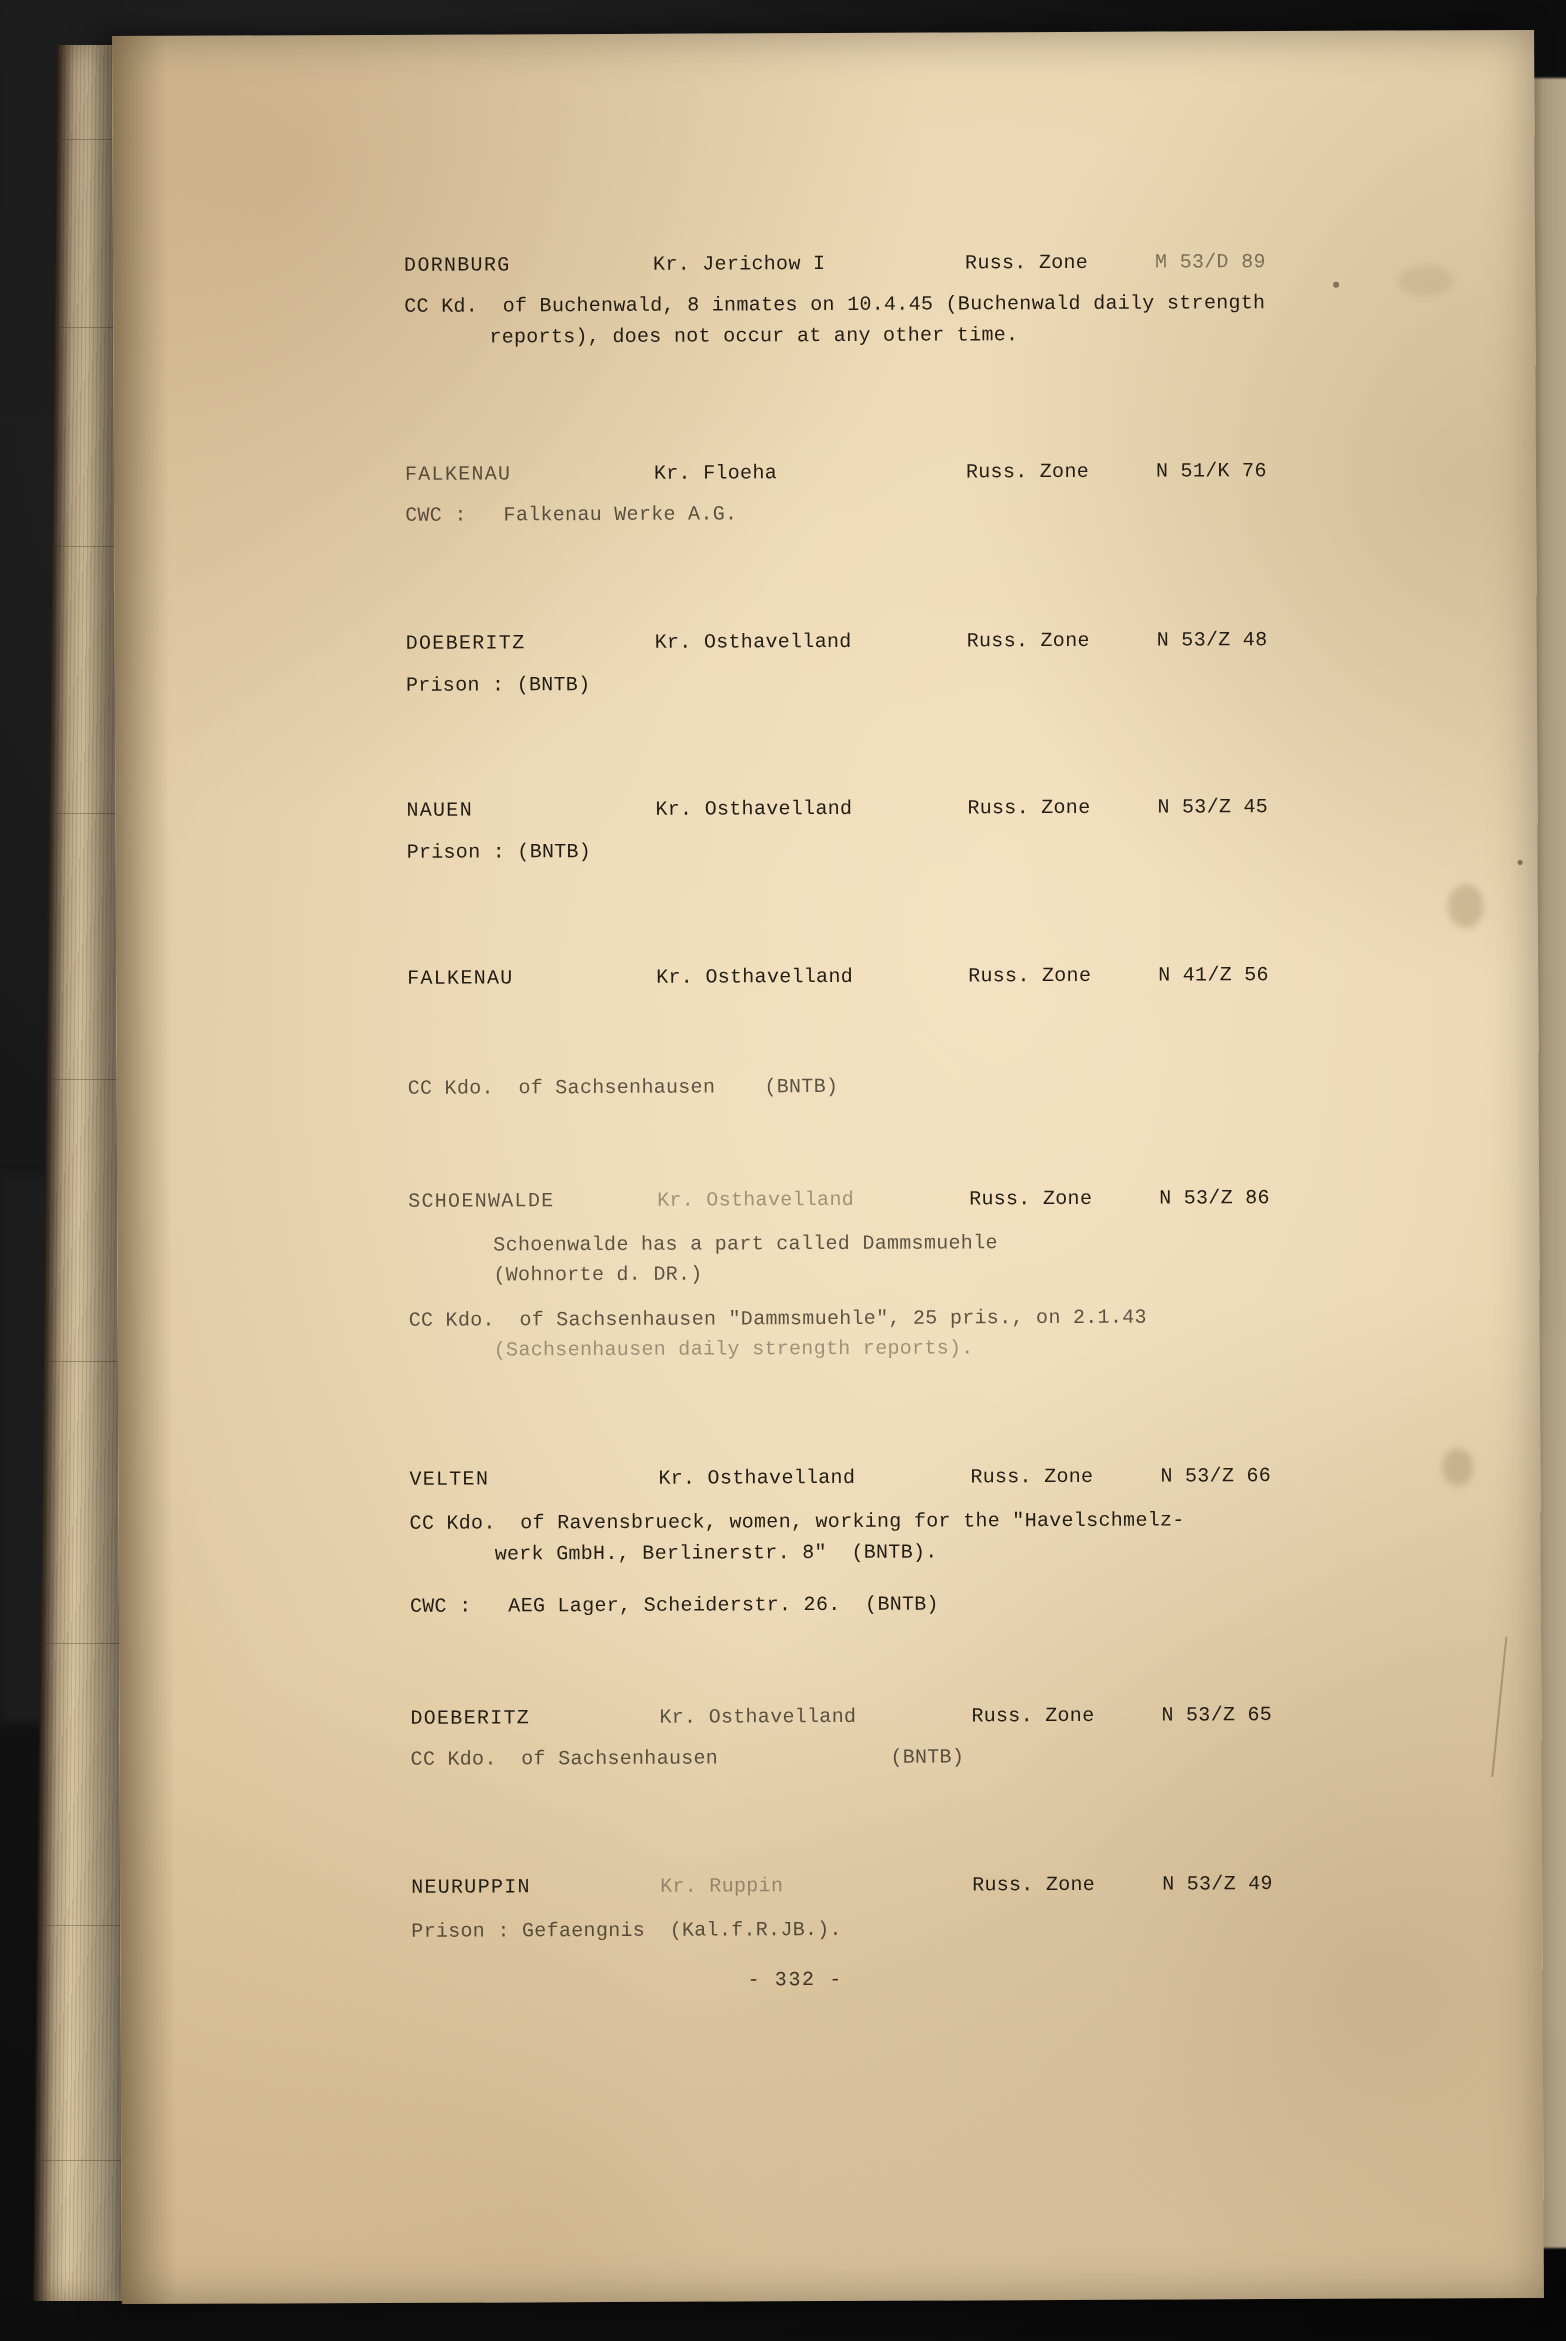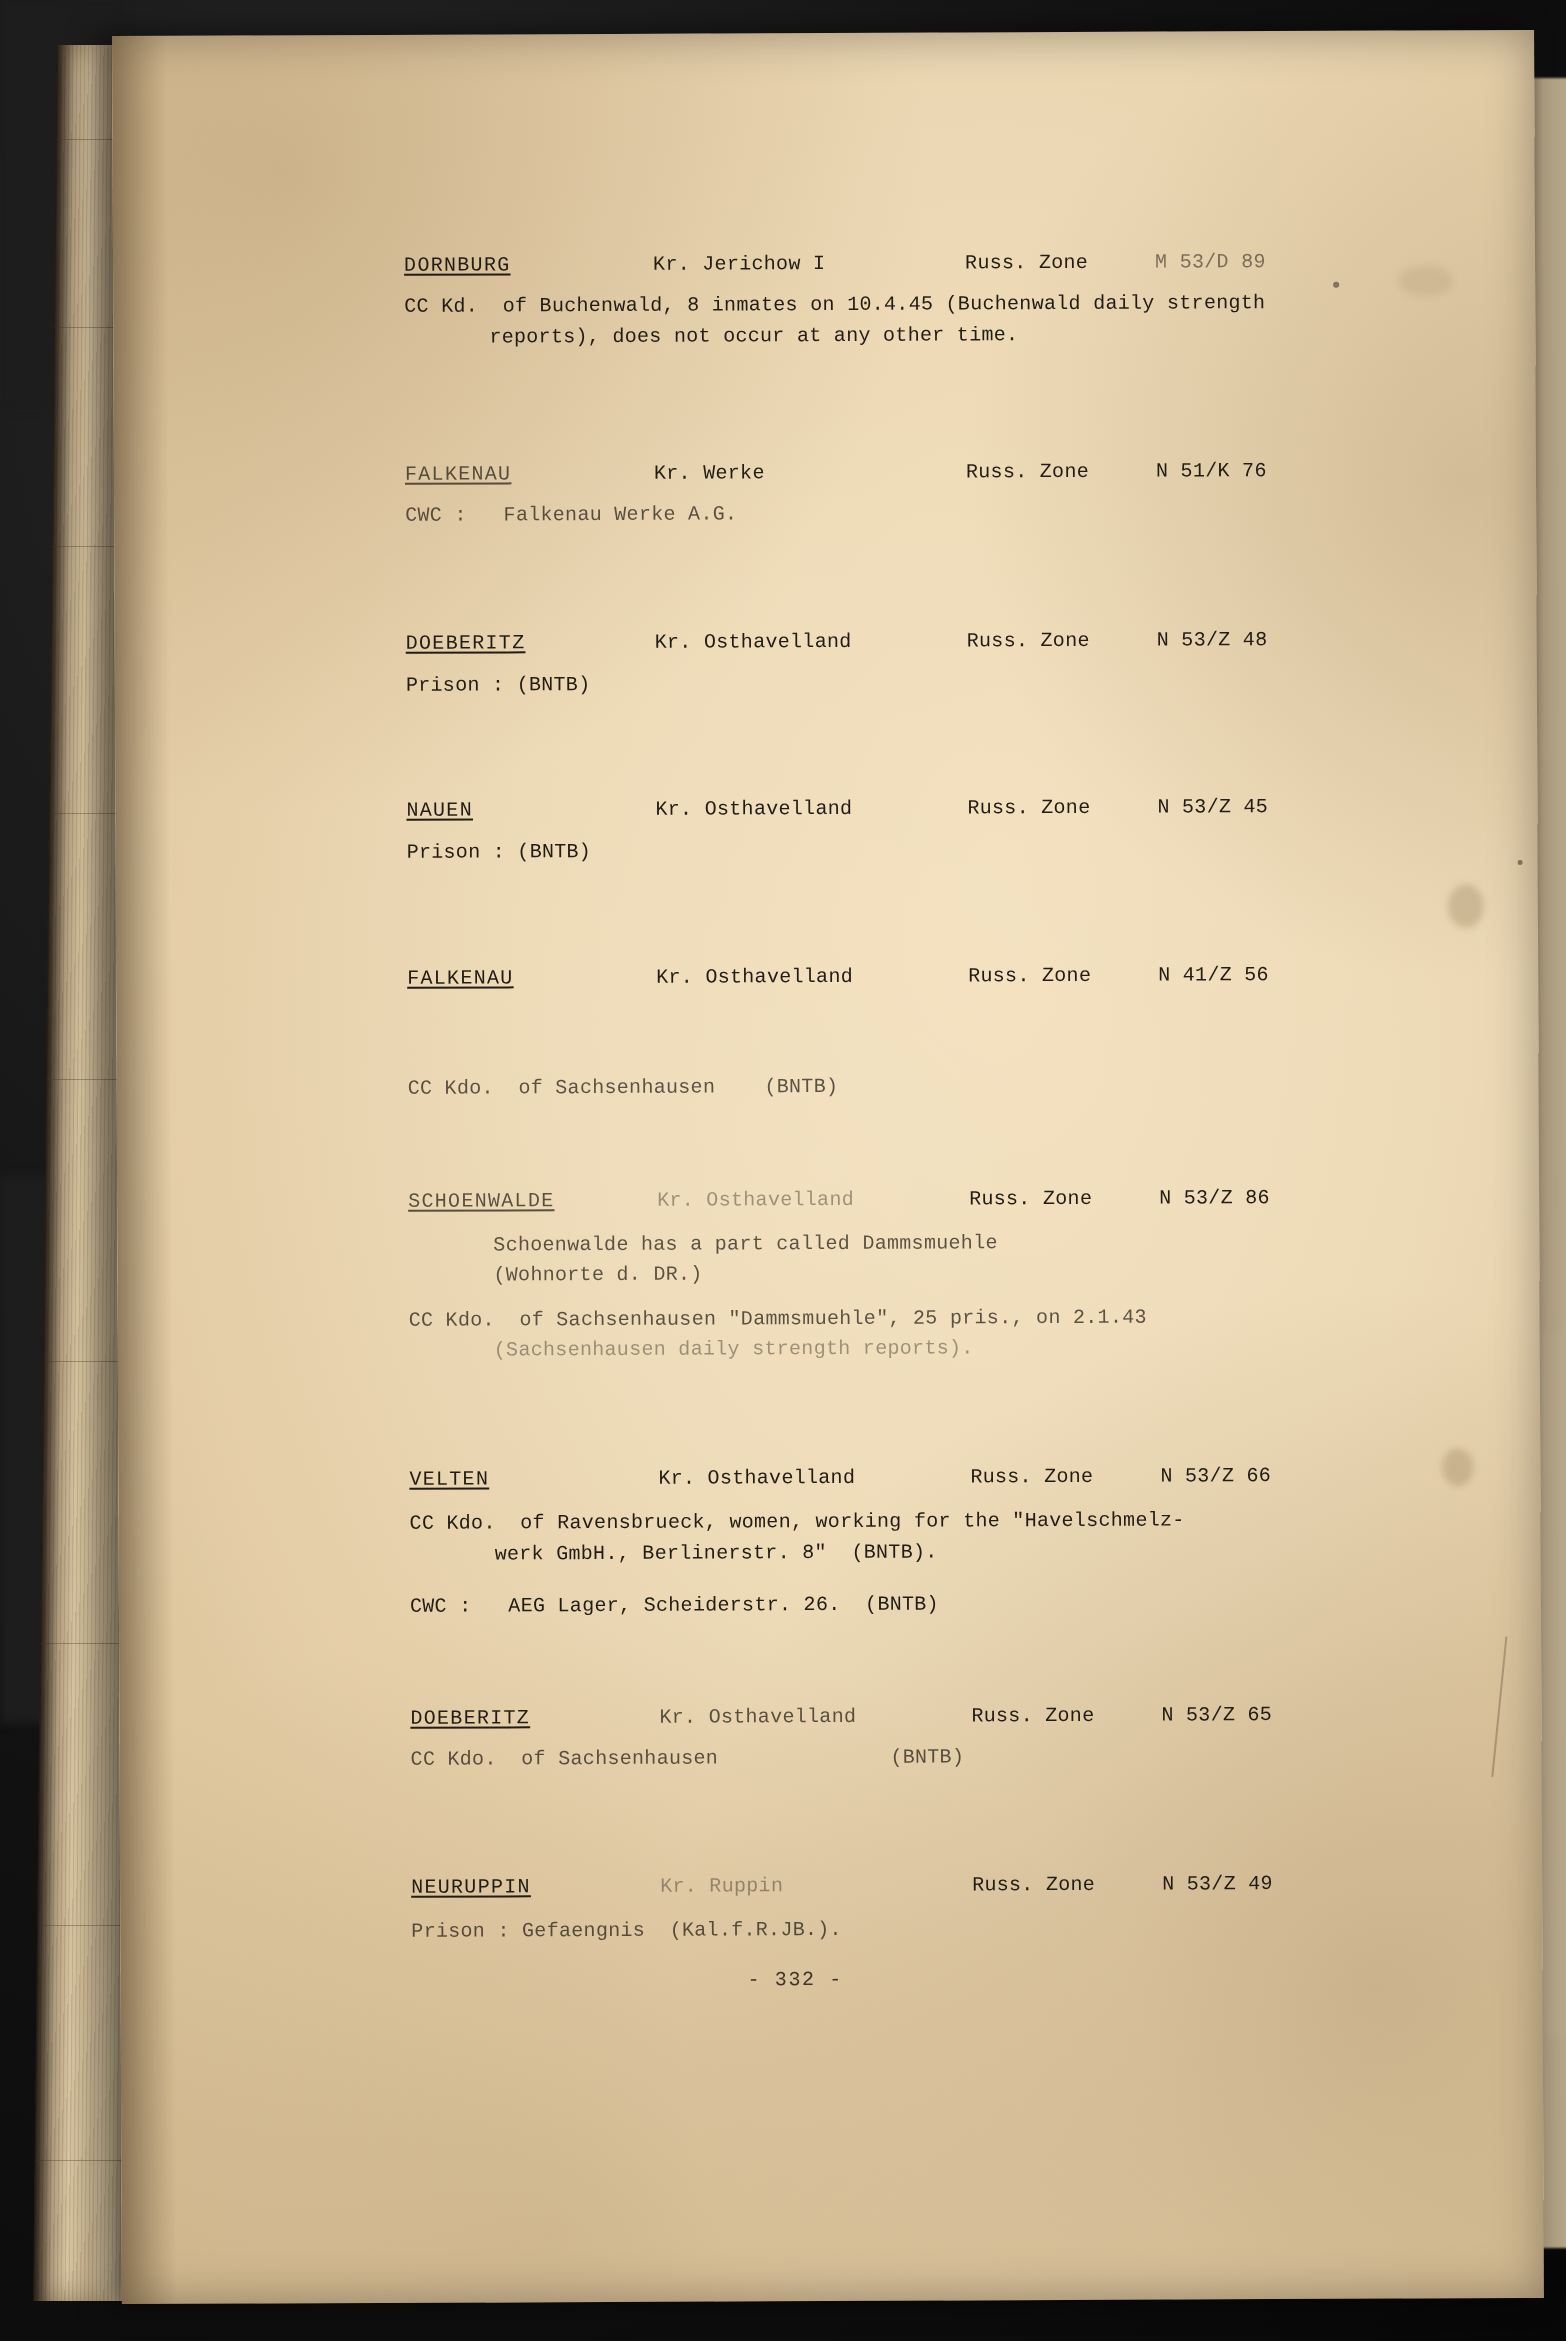--- a/index.html
+++ b/index.html
@@ -139,21 +139,20 @@
   }
   .entry { position: absolute; left: 0; width: 100%; }
 
   .hdr {
     position: relative;
     height: 27px;
   }
   .hdr .place {
     position: absolute;
     left: 291px;
-    text-decoration: underline;
     text-underline-offset: 3.1px;
     letter-spacing: 1.3px;
   }
   .hdr .kreis  { position: absolute; left: 540px; text-align: center; }
   .hdr .zone   { position: absolute; left: 852px; }
   .hdr .grid   { position: absolute; left: 1042px; text-align: right; }
 
   .line {
     position: absolute;
     white-space: pre;
@@ -227,21 +226,21 @@
           <span class="zone">Russ. Zone</span>
           <span class="grid faint">M 53/D 89</span>
         </div>
         <div class="line" style="left:291px;top:41px;">CC Kd.  of Buchenwald, 8 inmates on 10.4.45 (Buchenwald daily strength</div>
         <div class="line" style="left:376px;top:72px;">reports), does not occur at any other time.</div>
       </div>
 
       <div class="entry" style="top:428px;">
         <div class="hdr">
           <span class="place midfade">FALKENAU</span>
-          <span class="kreis">Kr. Werke</span>
+          <span class="kreis">Kr. Floeha</span>
           <span class="zone">Russ. Zone</span>
           <span class="grid">N 51/K 76</span>
         </div>
         <div class="line midfade" style="left:291px;top:41px;">CWC :   Falkenau Werke A.G.</div>
       </div>
 
       <div class="entry" style="top:597px;">
         <div class="hdr">
           <span class="place">DOEBERITZ</span>
           <span class="kreis">Kr. Osthavelland</span>

